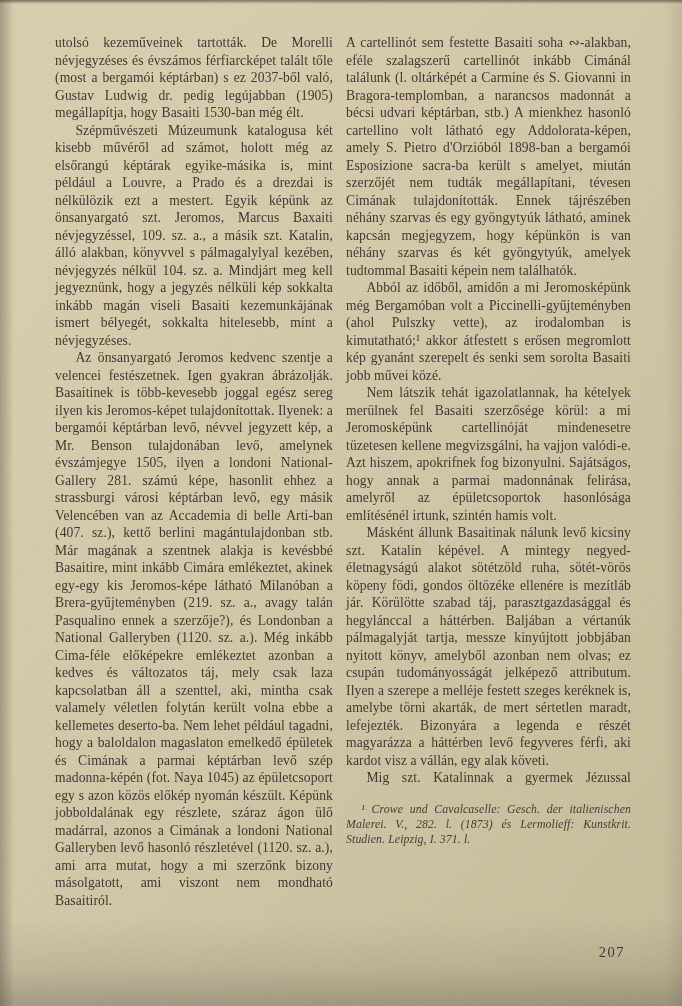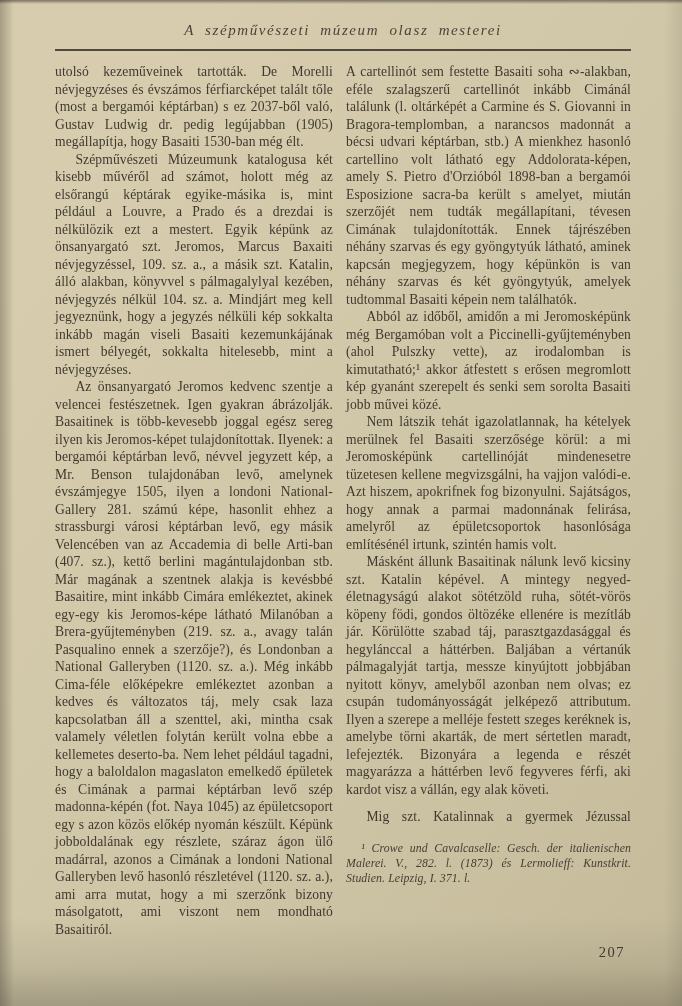--- a/index.html
+++ b/index.html
@@ -53,21 +53,21 @@
     text-align: justify;
     letter-spacing: 0.1px;
   }
   .col-left  { width: 278px; }
   .col-right { width: 285px; }
   .col p {
     margin: 0;
     text-indent: 1.5em;
   }
   .col p.noindent { text-indent: 0; }
-  .col p.justify-last { text-align-last: justify; margin-top: 10px; }
+  .col p.justify-last { text-align-last: justify; }
   .footnote {
     margin-top: 15px;
     font-size: 11.8px;
     line-height: 15px;
     text-align: justify;
     text-indent: 1.3em;
     color: #453f34;
     font-style: italic;
   }
   .page-number {
@@ -79,24 +79,20 @@
     color: #3f392f;
     margin-left: 20px;
   }
 </style>
 </head>
 <body>
 
 <div class="scan-page">
   <div class="page-inner">
 
-    <div class="running-header">
-      <div class="header-title">A szépművészeti múzeum olasz mesterei</div>
-      <div class="header-rule"></div>
-    </div>
 
     <div class="text-block">
 
       <div class="col col-left">
         <p class="noindent">utolsó kezeműveinek tartották. De Morelli névjegyzéses és évszámos férfiarcképet talált tőle (most a bergamói képtárban) s ez 2037-ből való, Gustav Ludwig dr. pedig legújabban (1905) megállapítja, hogy Basaiti 1530-ban még élt.</p>
         <p>Szépművészeti Múzeumunk katalogusa két kisebb művéről ad számot, holott még az elsőrangú képtárak egyike-másika is, mint például a Louvre, a Prado és a drezdai is nélkülözik ezt a mestert. Egyik képünk az önsanyargató szt. Jeromos, Marcus Baxaiti névjegyzéssel, 109. sz. a., a másik szt. Katalin, álló alakban, könyvvel s pálmagalylyal kezében, névjegyzés nélkül 104. sz. a. Mindjárt meg kell jegyeznünk, hogy a jegyzés nélküli kép sokkalta inkább magán viseli Basaiti kezemunkájának ismert bélyegét, sokkalta hitelesebb, mint a névjegyzéses.</p>
         <p>Az önsanyargató Jeromos kedvenc szentje a velencei festészetnek. Igen gyakran ábrázolják. Basaitinek is több-kevesebb joggal egész sereg ilyen kis Jeromos-képet tulajdonítottak. Ilyenek: a bergamói képtárban levő, névvel jegyzett kép, a Mr. Benson tulajdonában levő, amelynek évszámjegye 1505, ilyen a londoni National-Gallery 281. számú képe, hasonlit ehhez a strassburgi városi képtárban levő, egy másik Velencében van az Accademia di belle Arti-ban (407. sz.), kettő berlini magántulajdonban stb. Már magának a szentnek alakja is kevésbbé Basaitire, mint inkább Cimára emlékeztet, akinek egy-egy kis Jeromos-képe látható Milanóban a Brera-gyűjteményben (219. sz. a., avagy talán Pasqualino ennek a szerzője?), és Londonban a National Galleryben (1120. sz. a.). Még inkább Cima-féle előképekre emlékeztet azonban a kedves és változatos táj, mely csak laza kapcsolatban áll a szenttel, aki, mintha csak valamely véletlen folytán került volna ebbe a kellemetes deserto-ba. Nem lehet például tagadni, hogy a baloldalon magaslaton emelkedő épületek és Cimának a parmai képtárban levő szép madonna-képén (fot. Naya 1045) az épületcsoport egy s azon közös előkép nyomán készült. Képünk jobboldalának egy részlete, száraz ágon ülő madárral, azonos a Cimának a londoni National Galleryben levő hasonló részletével (1120. sz. a.), ami arra mutat, hogy a mi szerzőnk bizony másolgatott, ami viszont nem mondható Basaitiról.</p>
       </div>
 
       <div class="col col-right">

